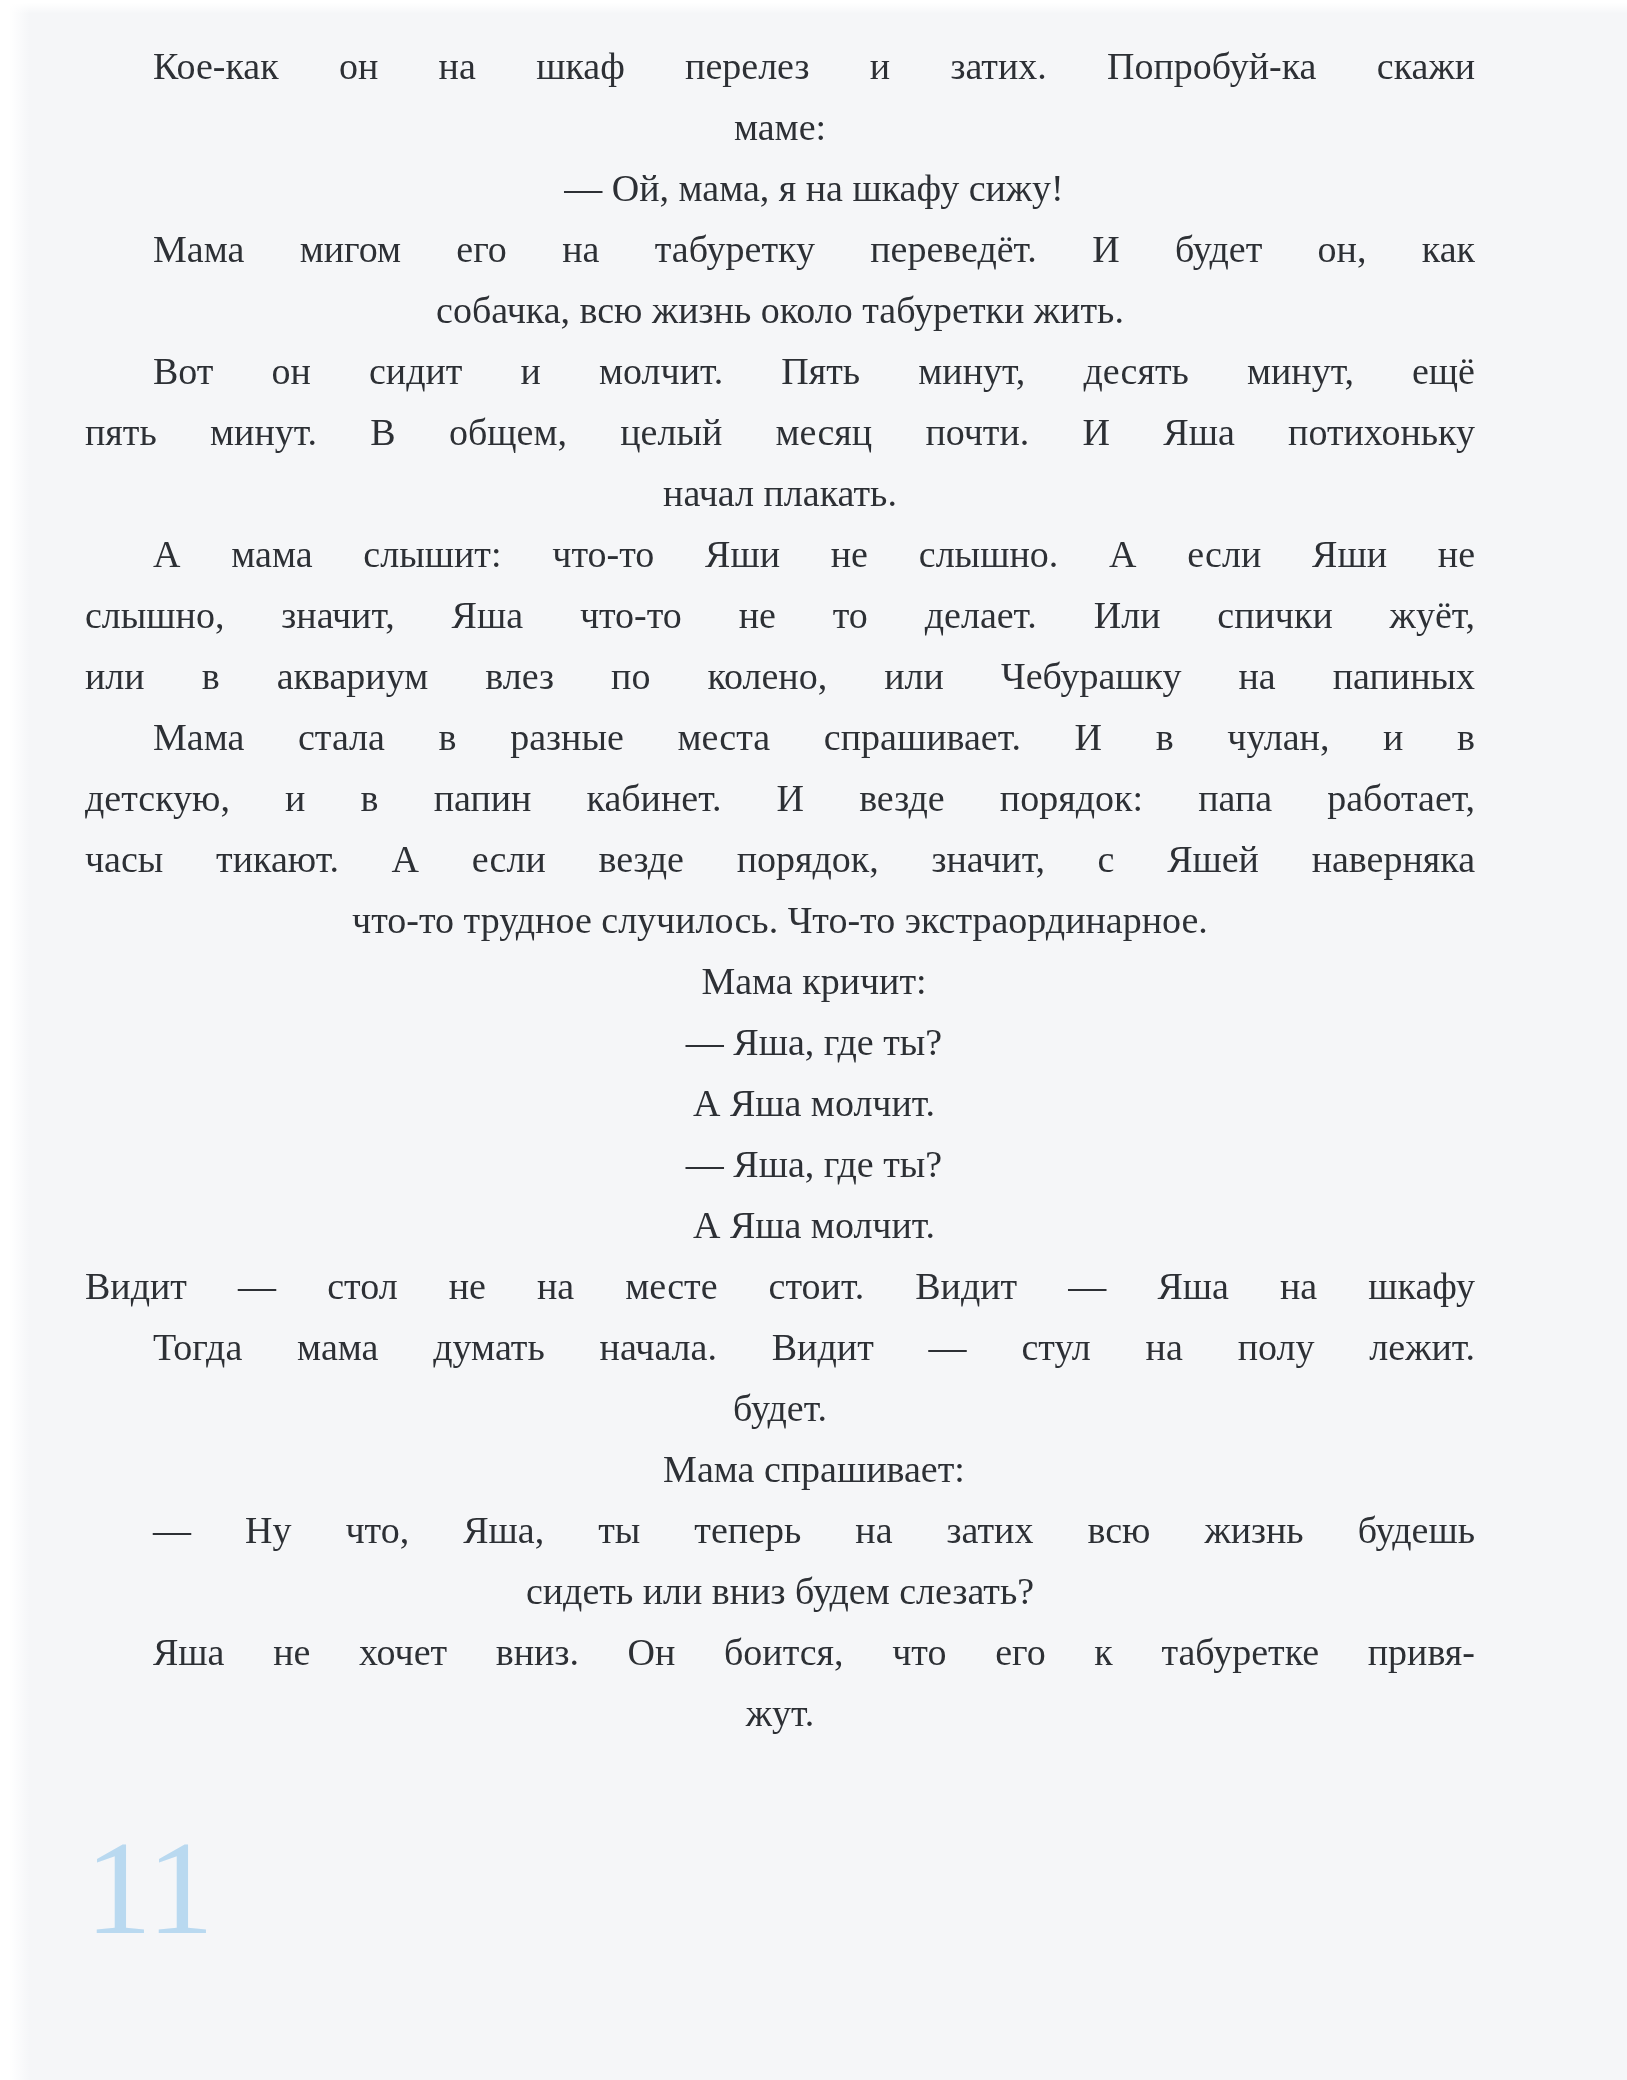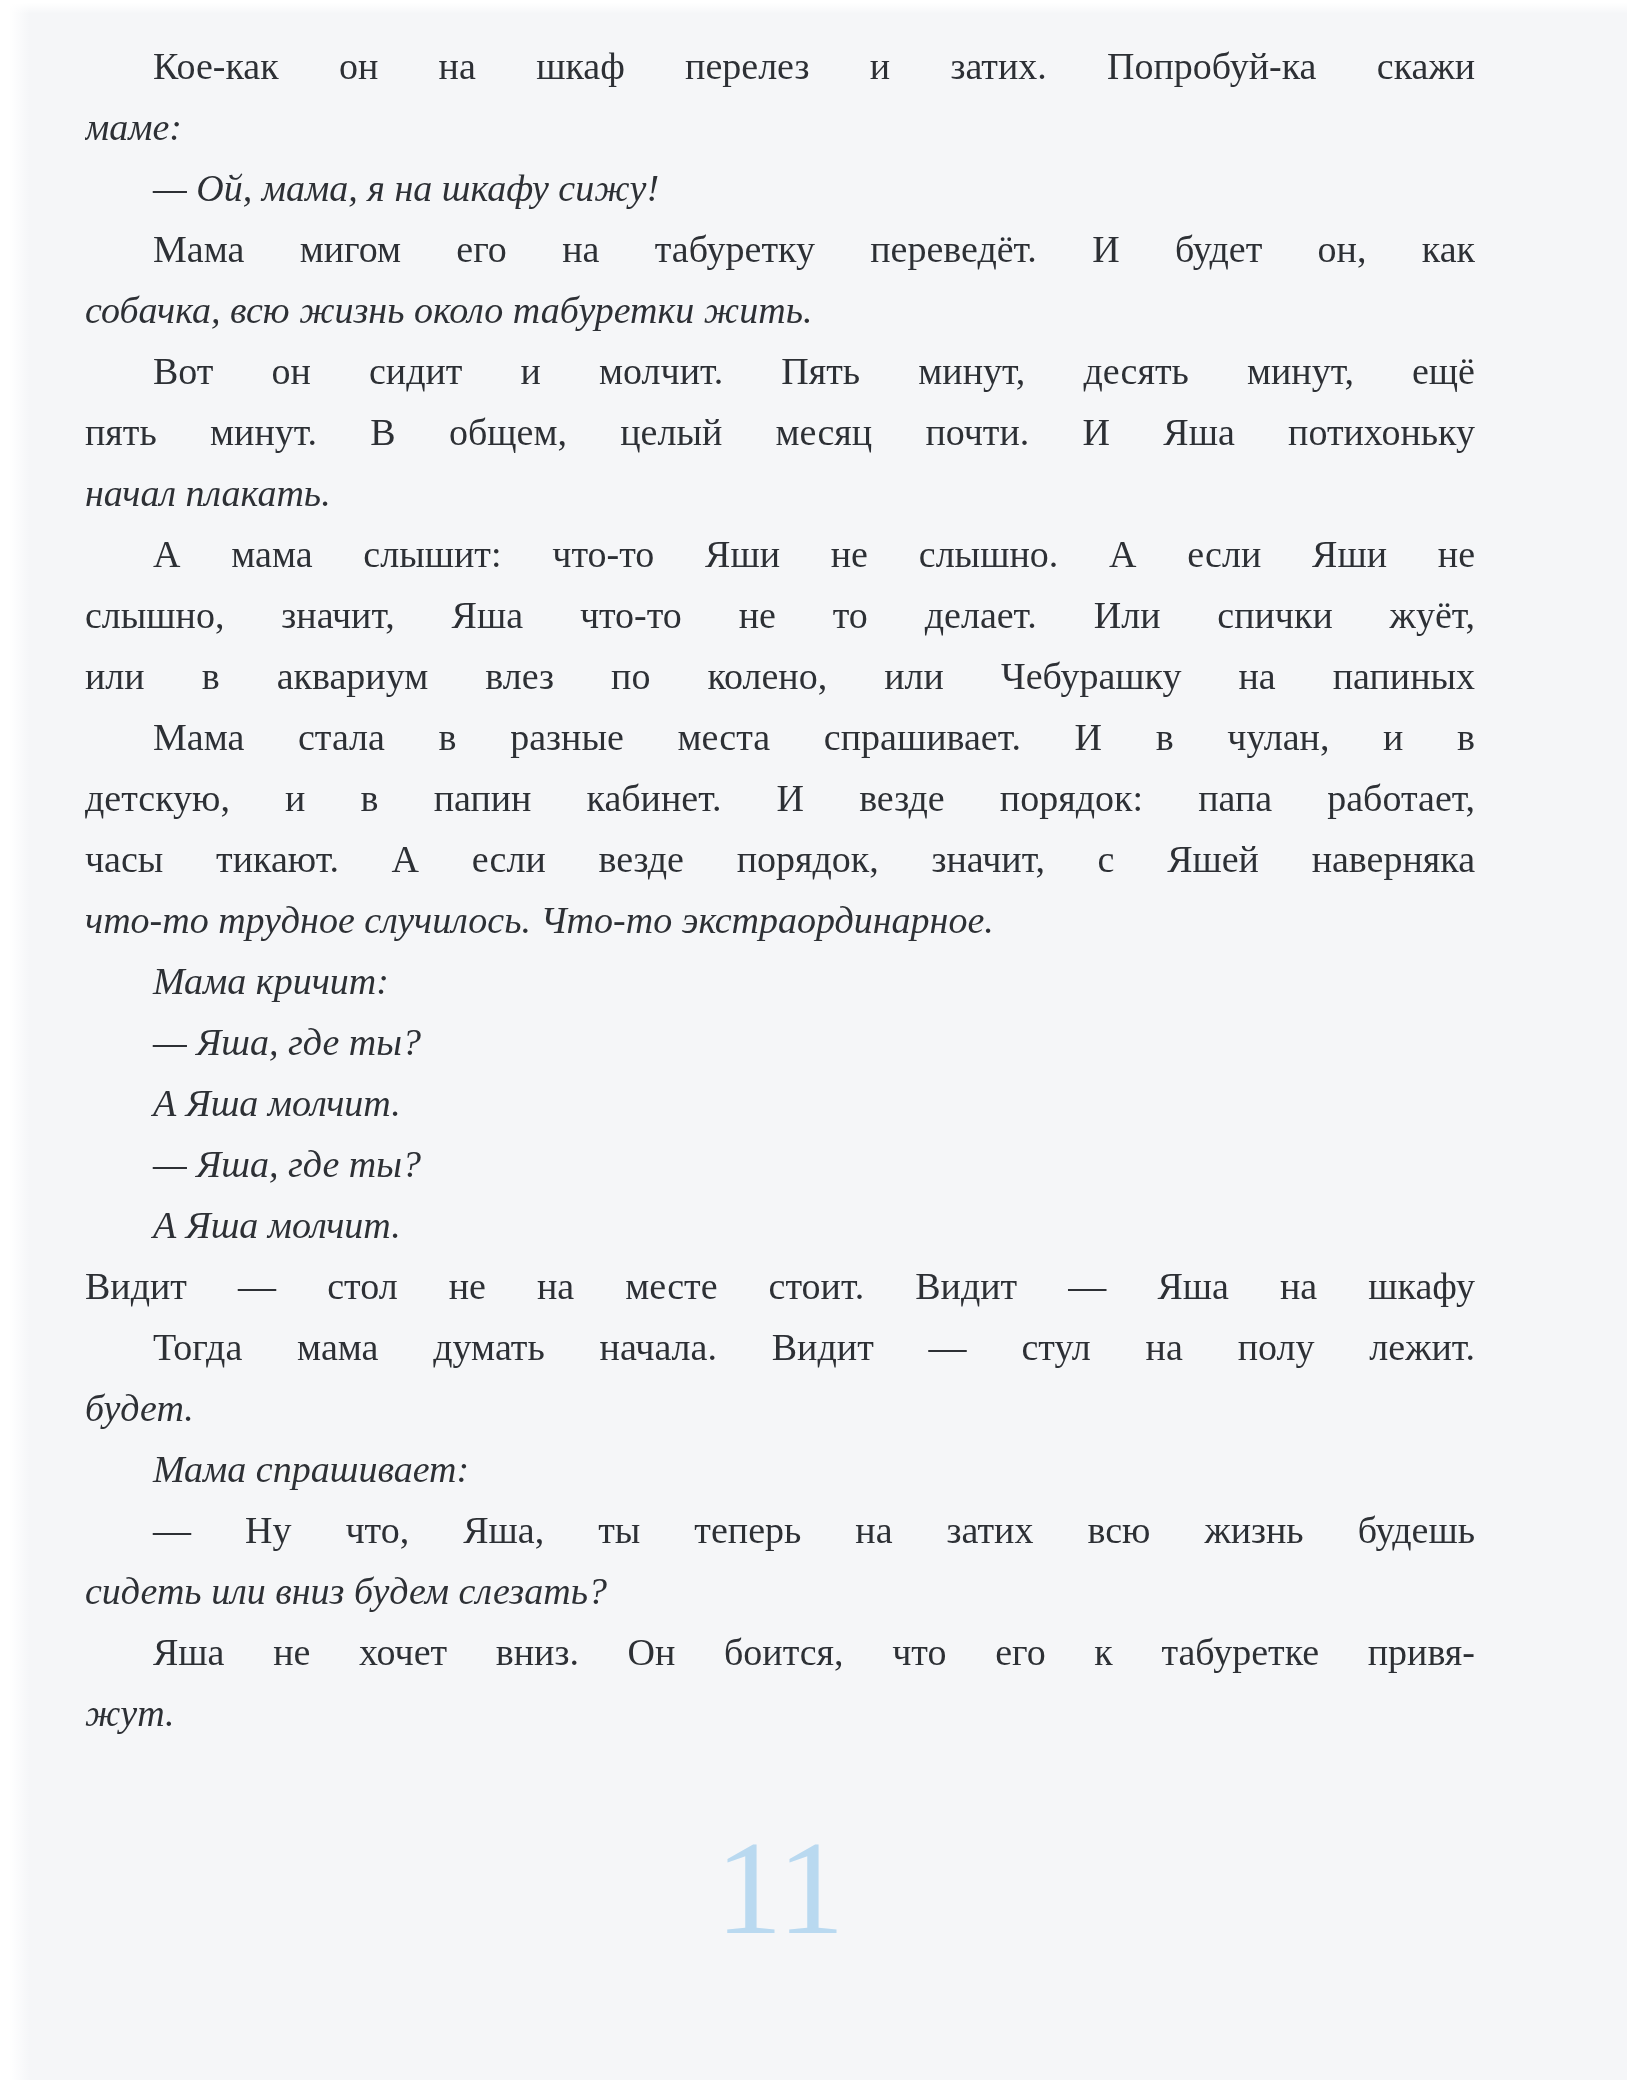--- a/index.html
+++ b/index.html
@@ -43,30 +43,29 @@
   .line.indent { padding-left: 68px; }
   .line.justify { text-align: justify; }
   .line.justify::after {
     content: "";
     display: inline-block;
     width: 100%;
     height: 0;
     vertical-align: top;
   }
   .line.plain {
-    text-align: left;
+    text-align: center;
     white-space: nowrap;
-    font-style: italic;
   }
   .page-number {
     position: absolute;
     left: 85px;
     top: 1818px;
     width: 1390px;
-    text-align: center;
+    text-align: left;
     color: #b9d9f0;
     font-size: 134px;
     line-height: 140px;
     font-weight: normal;
   }
 </style>
 </head>
 <body style="background: rgb(245, 246, 248);">
 
 <div class="edge-left"></div>

